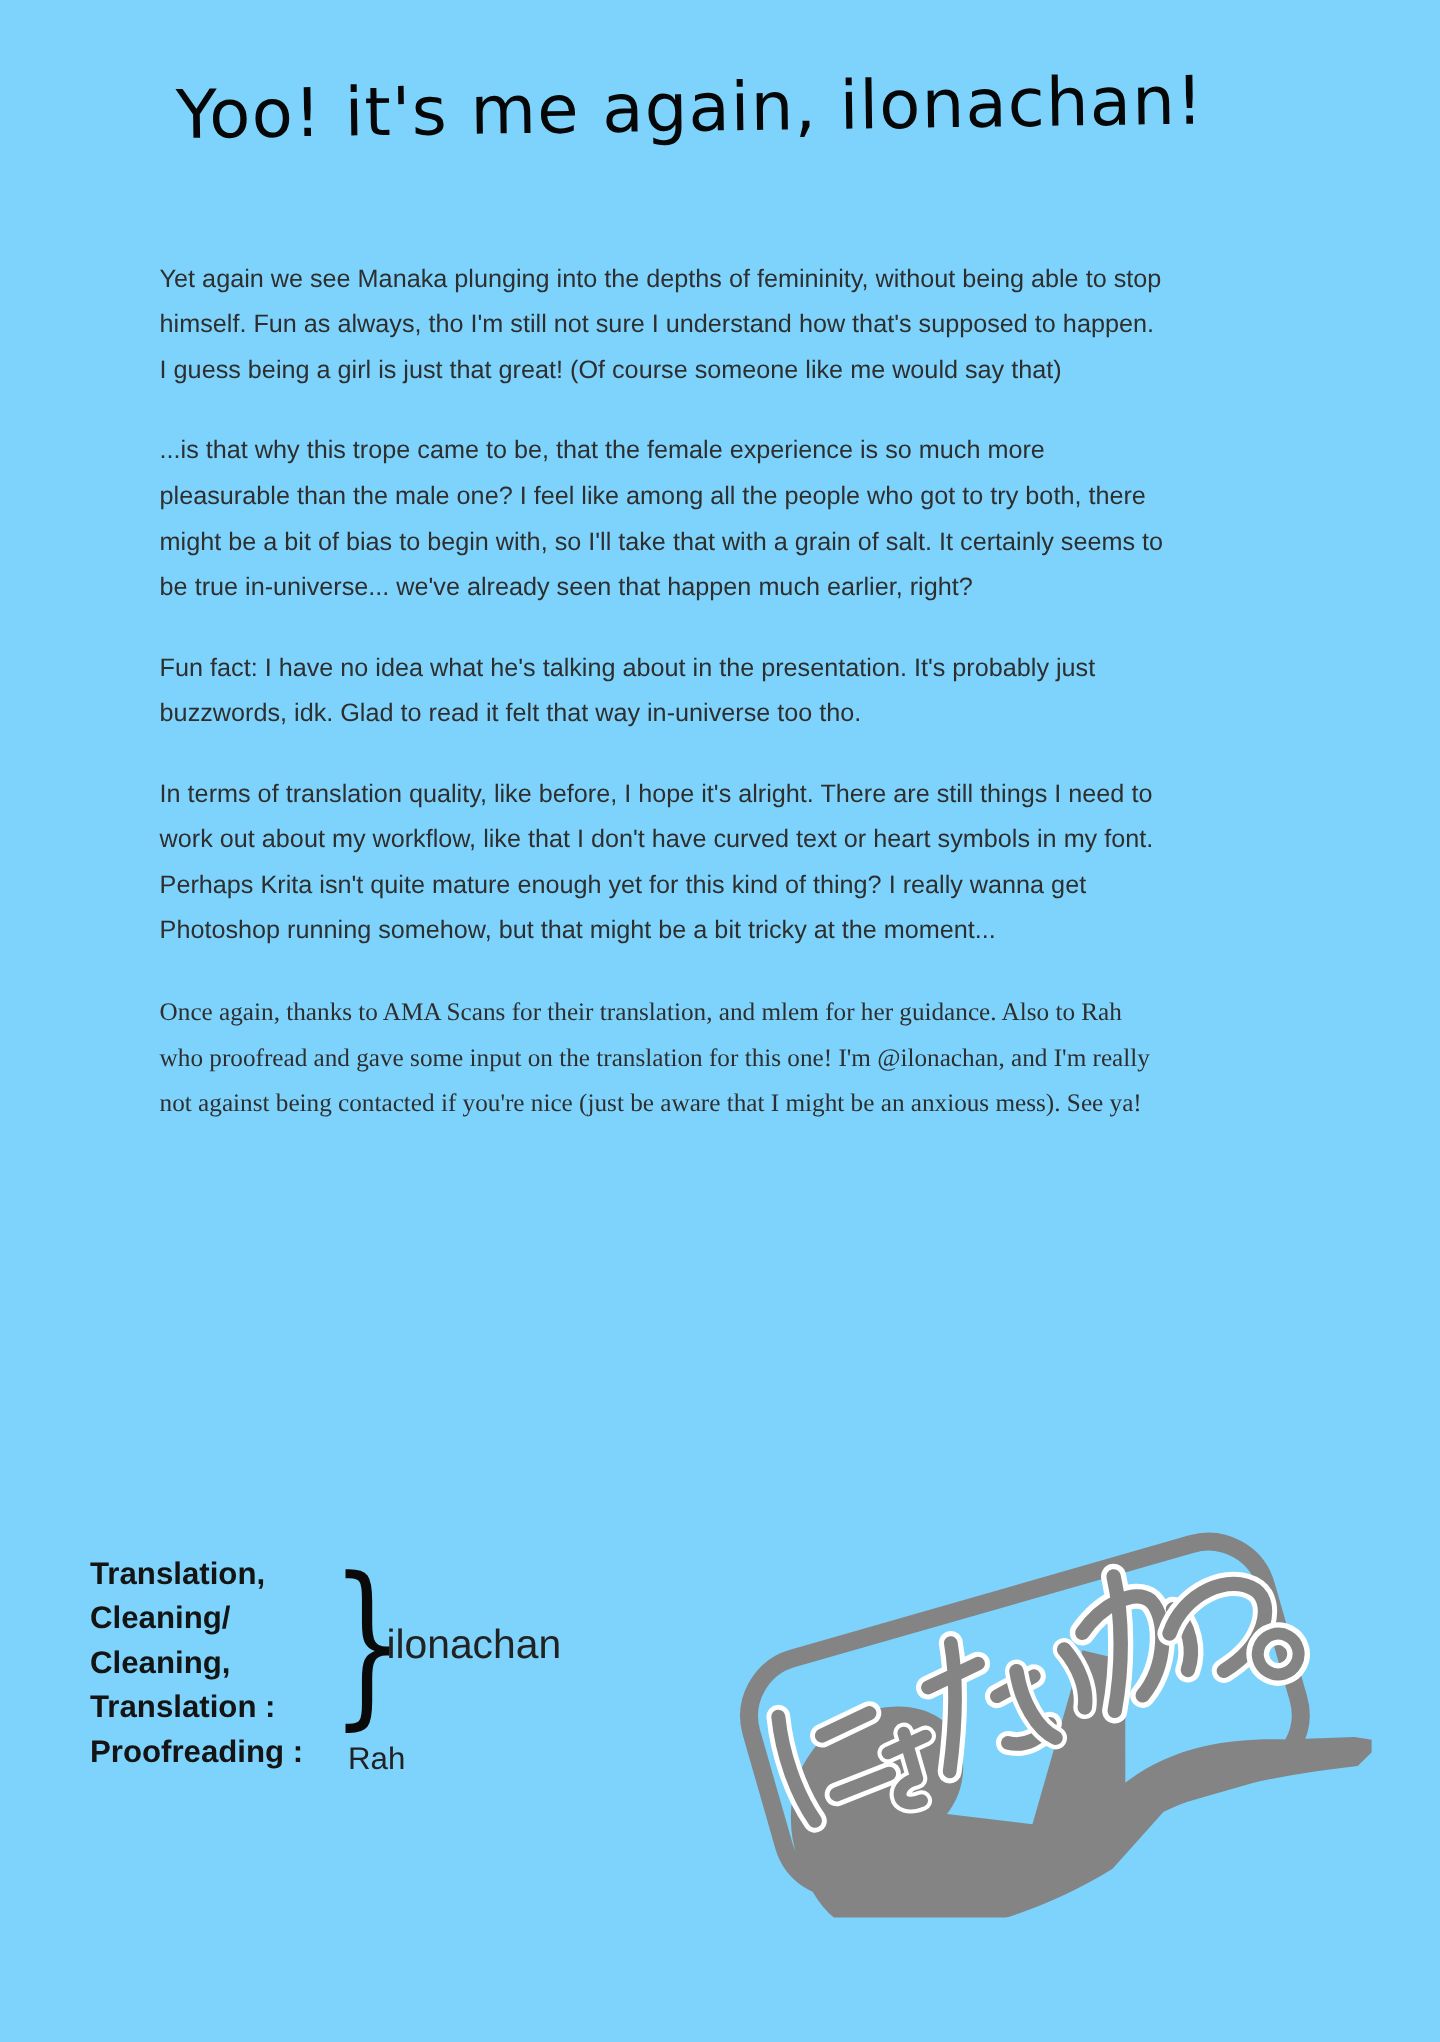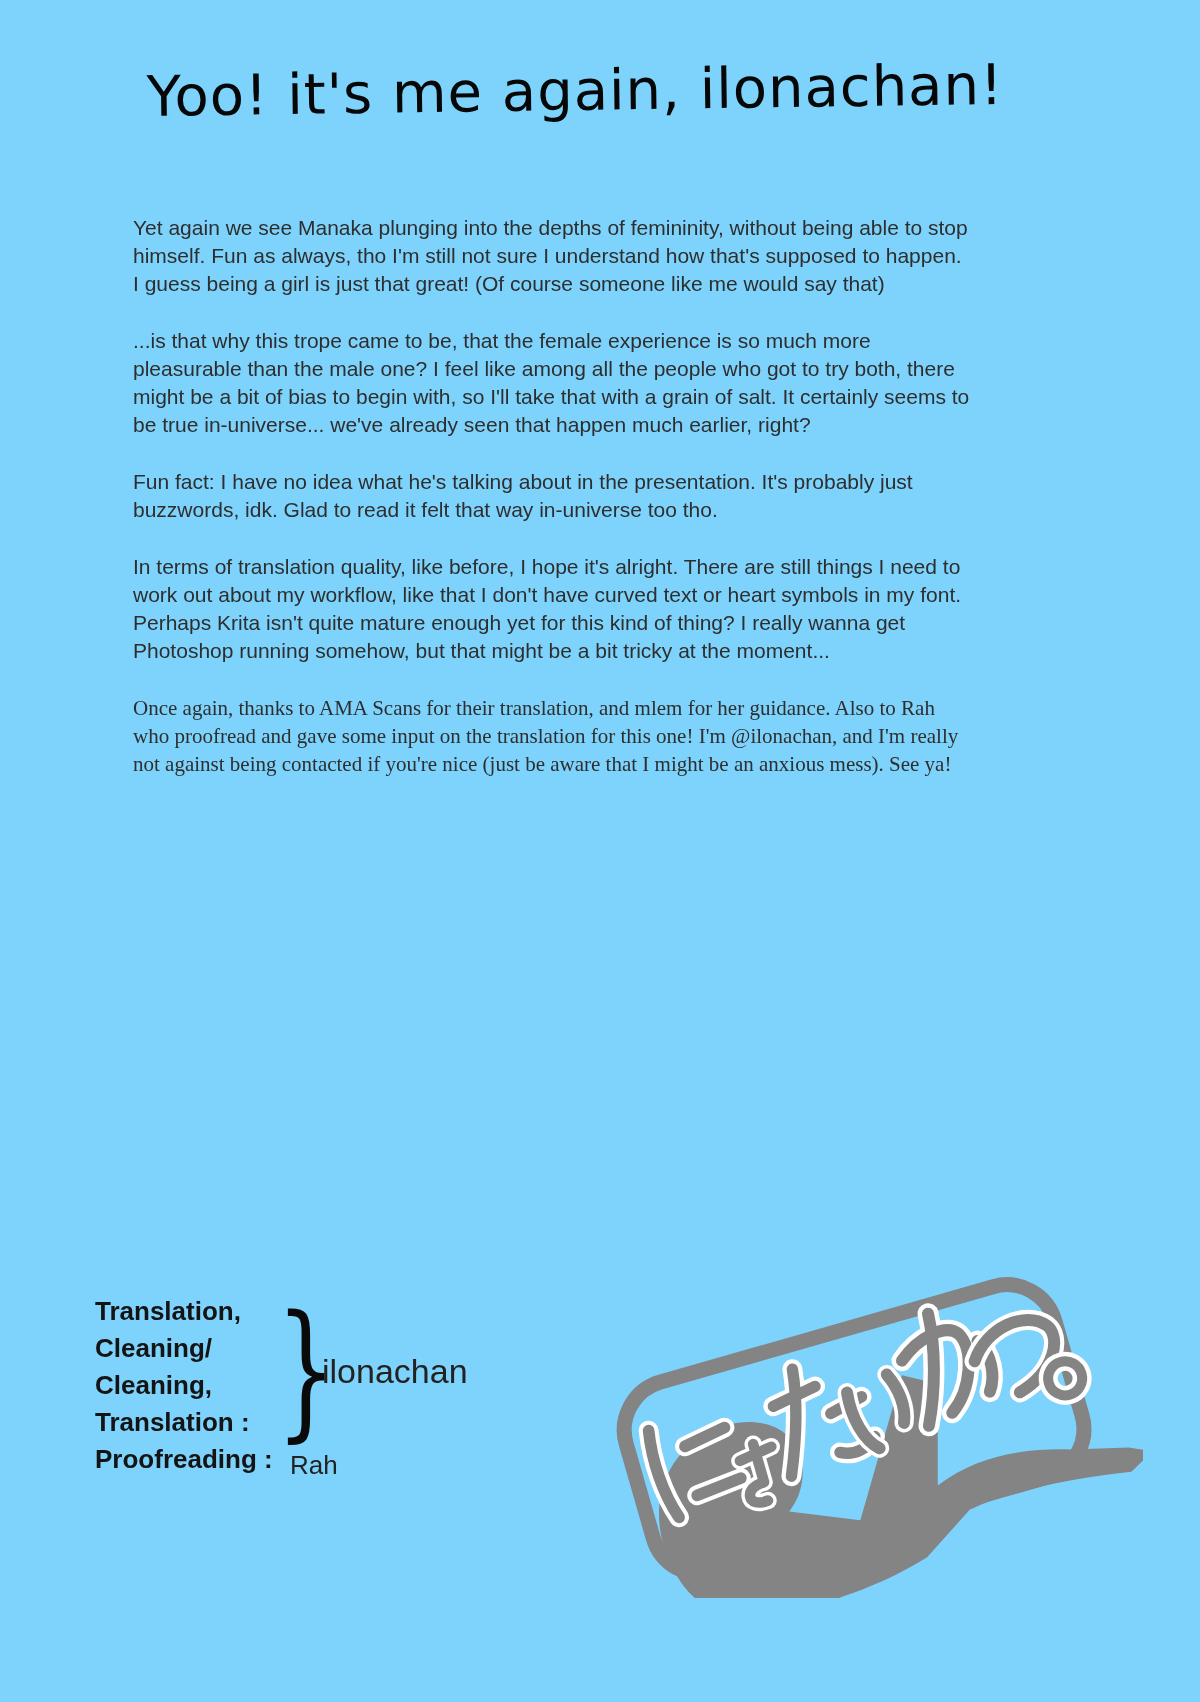--- a/index.html
+++ b/index.html
@@ -27,36 +27,35 @@
     transform: rotate(-0.8deg);
     white-space: nowrap;
   }
 
   .body-text {
     position: absolute;
     top: 214px;
     left: 133px;
     width: 838px;
     font-size: 21px;
-    line-height: 28px;
+    line-height: 38px;
     color: #2e2e2e;
   }
   .body-text p { margin: 0 0 29px 0; }
   .body-text p:last-child { margin-bottom: 12px; font-family: Liberation Serif, serif; }
 
   .credits { position: absolute; left: 0; top: 0; width: 100%; height: 100%; pointer-events: none; }
   .credit-roles {
     position: absolute;
     left: 75px;
     top: 1293px;
     font-size: 26px;
     font-weight: bold;
     line-height: 37px;
     color: #141414;
-    margin-left: 20px;
   }
   .credit-brace {
     position: absolute;
     left: 276px;
     top: 1280px;
     font-family: "DejaVu Serif", serif;
     font-size: 132px;
     line-height: 160px;
     color: #0a0a0a;
     transform: scale(0.72, 1.12);

